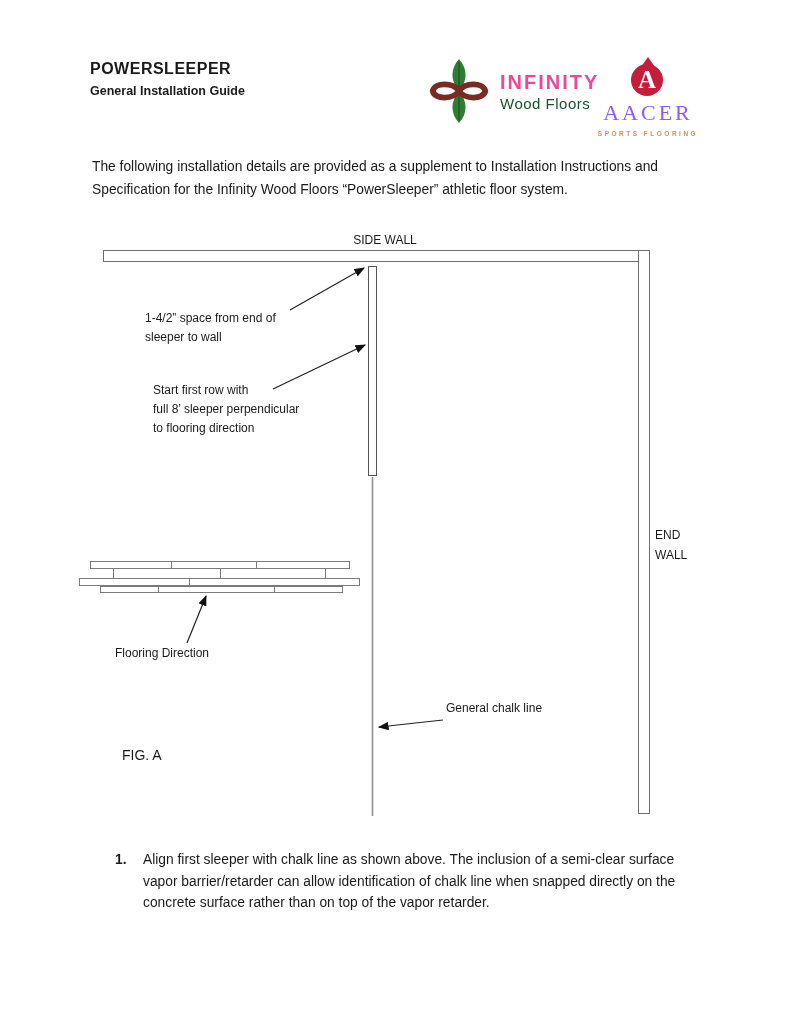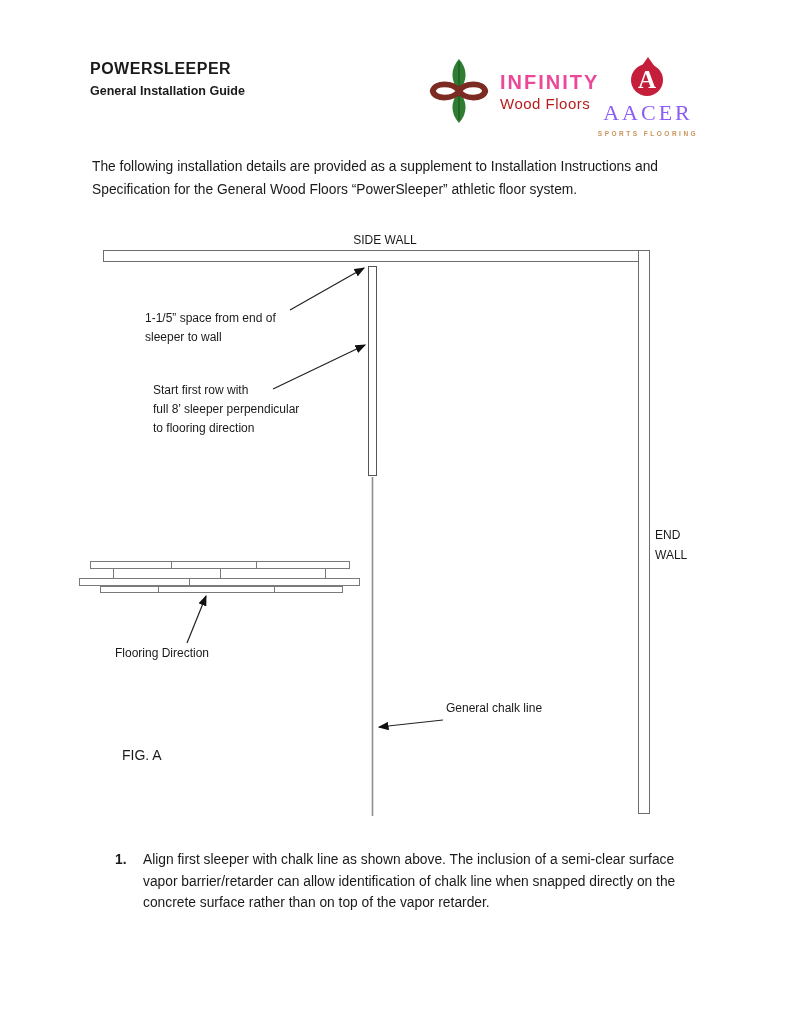--- a/index.html
+++ b/index.html
@@ -10,21 +10,21 @@
   
   .title-block { position:absolute; left:90px; top:60px; }
   .doc-title   { font-size:16px; font-weight:bold; letter-spacing:.5px; }
   .doc-subtitle{ font-size:12.5px; font-weight:bold; margin-top:6px; }
 
   
   .infinity-logo { position:absolute; left:424px; top:56px; display:flex; align-items:center; }
   .infinity-icon { width:70px; height:70px; }
   .infinity-text { margin-left:6px; }
   .infinity-name { font-size:20px; font-weight:bold; letter-spacing:2px; color:#ec4899; }
-  .infinity-tag  { font-size:15px; color:#b91c1c; letter-spacing:.5px; margin-top:1px; }
+  .infinity-tag  { font-size:15px; color:#14532d; letter-spacing:.5px; margin-top:1px; }
 
   
   .aacer-logo { position:absolute; left:596px; top:58px; width:104px; text-align:center; }
   .aacer-emblem { position:relative; width:36px; height:38px; margin:0 auto; }
   .aacer-circle { position:absolute; left:1px; top:6px; width:32px; height:32px;
                   border-radius:50%; background:#c41e3a; }
   .aacer-a { position:absolute; left:0; top:6px; width:34px; text-align:center;
              font-family:"Liberation Serif", serif; font-weight:bold; font-size:25px;
              line-height:32px; color:#ffffff; }
   .aacer-apex { position:absolute; left:50%; top:-1px; transform:translateX(-50%);
@@ -99,21 +99,21 @@
     <div class="aacer-emblem">
       <div class="aacer-circle"></div>
       <div class="aacer-gap"></div>
       <div class="aacer-a">A</div>
       <div class="aacer-apex"></div>
     </div>
     <div class="aacer-name">AACER</div>
     <div class="aacer-tag">SPORTS FLOORING</div>
   </div>
 
-  <p class="intro">The following installation details are provided as a supplement to Installation Instructions and Specification for the General Wood Floors “PowerSleeper” athletic floor system.</p>
+  <p class="intro">The following installation details are provided as a supplement to Installation Instructions and Specification for the Infinity Wood Floors “PowerSleeper” athletic floor system.</p>
 
   <div class="figure">
 
     <div class="fig-label lbl-side-wall">SIDE WALL</div>
     <div class="fig-label lbl-end-wall">END
 WALL</div>
 
     <div class="wall wall-side"></div>
     <div class="wall wall-end"></div>
 
@@ -140,21 +140,21 @@
           <path d="M0,0 L9,3.5 L0,7 Z" fill="#111"></path>
         </marker>
       </defs>
       <line x1="372.5" y1="252" x2="372.5" y2="591" stroke="#8f8f8f" stroke-width="1.6"></line>
       <line x1="290" y1="85" x2="364" y2="43" stroke="#222" stroke-width="1.2" marker-end="url(#ah)"></line>
       <line x1="273" y1="164" x2="365" y2="120" stroke="#222" stroke-width="1.2" marker-end="url(#ah)"></line>
       <line x1="187" y1="418" x2="206" y2="371" stroke="#222" stroke-width="1.2" marker-end="url(#ah)"></line>
       <line x1="443" y1="495" x2="379" y2="502" stroke="#222" stroke-width="1.2" marker-end="url(#ah)"></line>
     </svg>
 
-    <div class="fig-label lbl-space">1-1/5” space from end of
+    <div class="fig-label lbl-space">1-4/2” space from end of
 sleeper to wall</div>
     <div class="fig-label lbl-start">Start first row with
 full 8’ sleeper perpendicular
 to flooring direction</div>
     <div class="fig-label lbl-flooring">Flooring Direction</div>
     <div class="fig-label lbl-chalk">General chalk line</div>
     <div class="fig-caption">FIG. A</div>
   </div>
 
   <div class="instructions">

